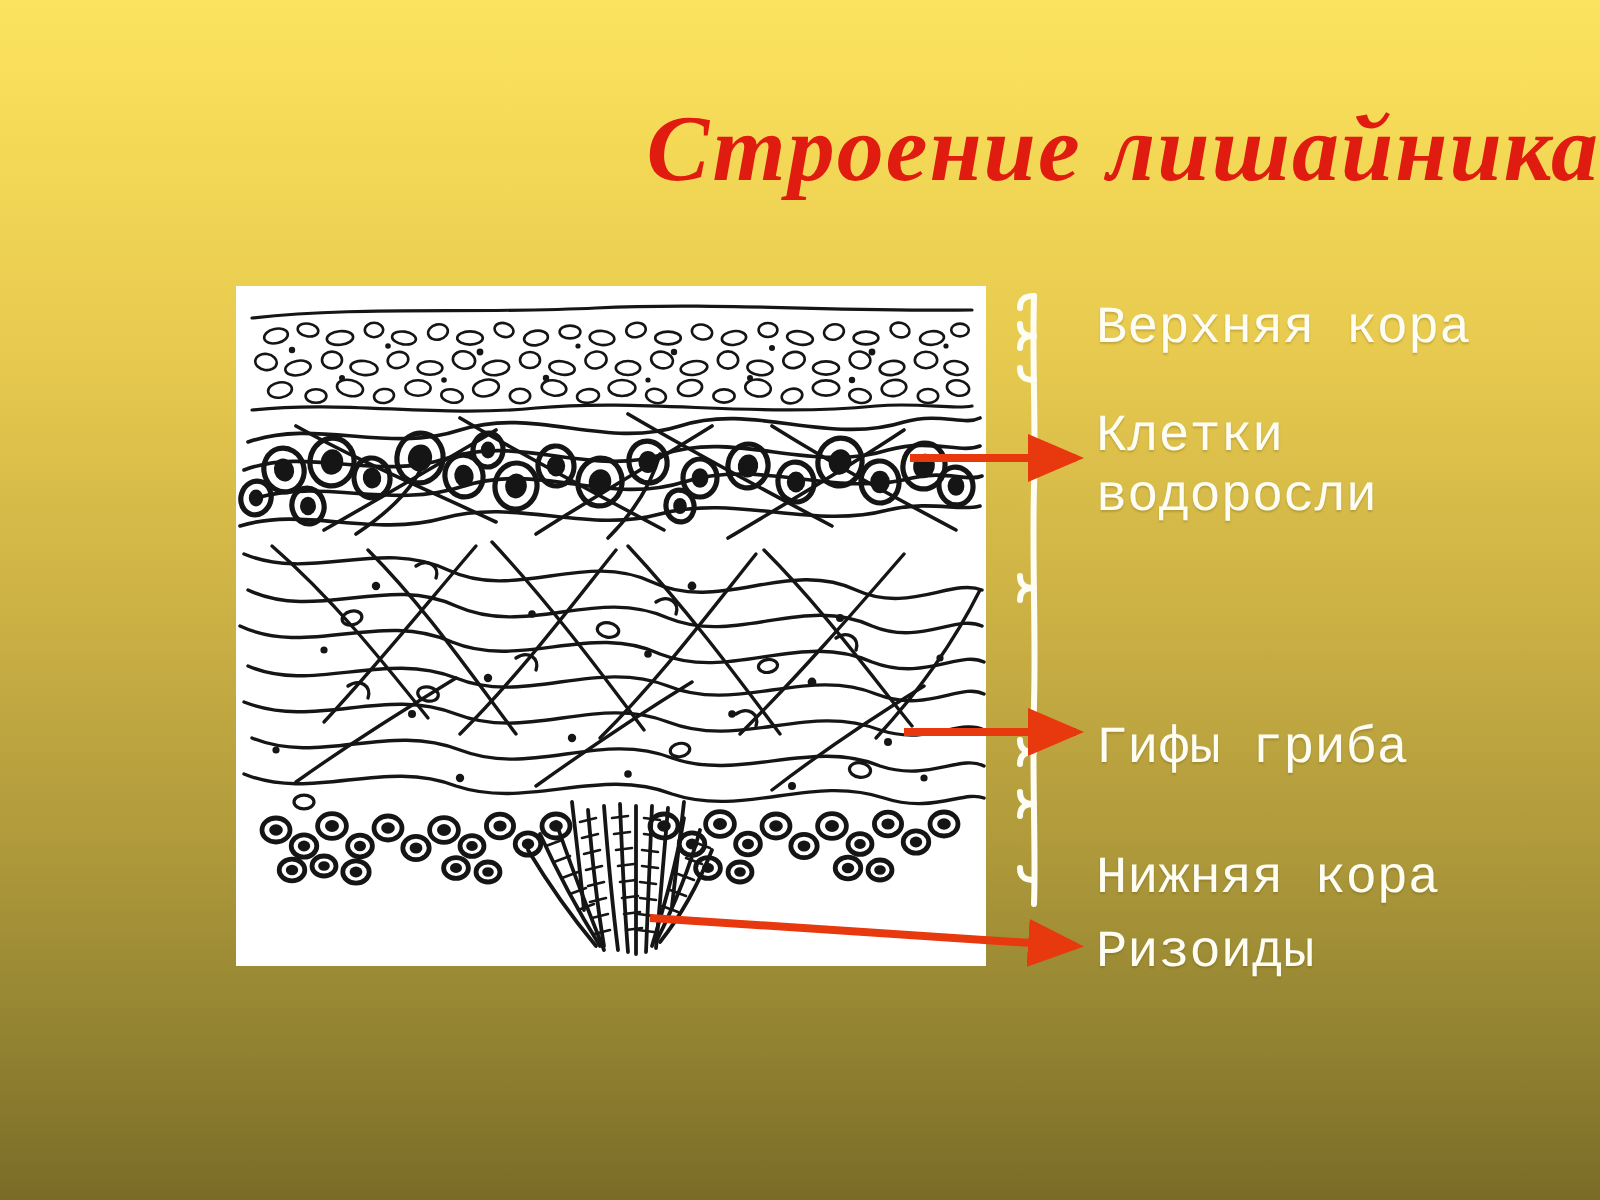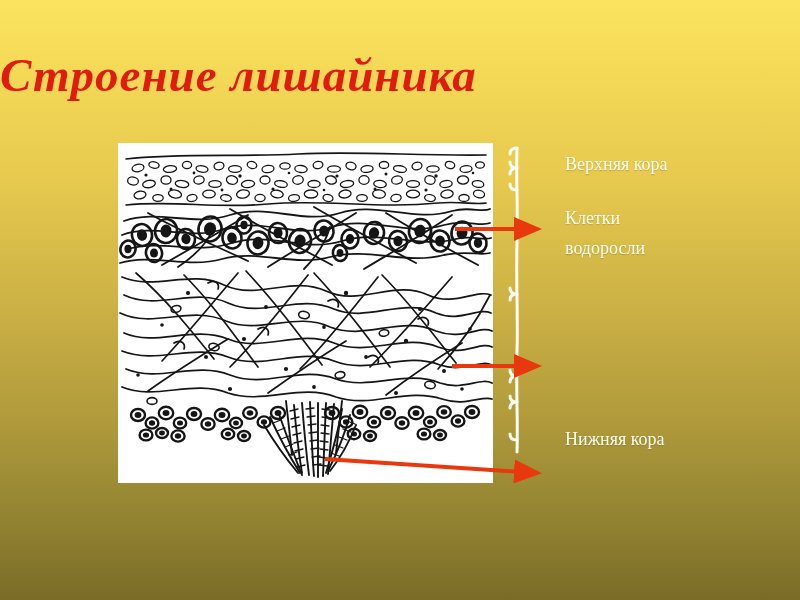--- a/index.html
+++ b/index.html
@@ -25,21 +25,21 @@
         #938432 86%,
         #7a6c27 100%);
     overflow: hidden;
   }
   
   #title {
     position: absolute;
     left: 0;
     top: 50px;
     width: 800px;
-    text-align: left;
+    text-align: right;
     font-family: "Liberation Serif", "DejaVu Serif", serif;
     font-style: italic;
     font-weight: bold;
     font-size: 47px;
     letter-spacing: 1px;
     color: #e01b10;
     white-space: nowrap;
     line-height: 1.1;
   }
   
@@ -66,26 +66,25 @@
   #arrow-layer {
     position: absolute;
     left: 0; top: 0;
     width: 800px; height: 600px;
     pointer-events: none;
   }
   
   .label {
     position: absolute;
     color: #fdfdf4;
-    font-family: Liberation Serif, serif;
-    font-size: 18px;
+    font-family: Liberation Mono, monospace;
+    font-size: 26px;
     line-height: 30px;
     white-space: pre-line;
     text-shadow: 0 1px 1px rgba(90,70,10,0.25);
-    margin-left: 17px;
   }
   #label-verhnyaya { left: 548px; top: 149px; }
   #label-kletki    { left: 548px; top: 203px; }
   #label-serdcevina{ left: 548px; top: 289px; }
   #label-gify      { left: 548px; top: 359px; }
   #label-nizhnyaya { left: 548px; top: 424px; }
   #label-rizoidy   { left: 548px; top: 461px; }
 </style>
 </head>
 <body>
@@ -469,15 +468,17 @@
     <g stroke="#e8380d" stroke-width="4" fill="none" marker-end="url(#arrowhead)">
       <line x1="455" y1="229" x2="538" y2="229"></line>
       <line x1="452" y1="366" x2="538" y2="366"></line>
       <line x1="325" y1="459" x2="538" y2="473"></line>
     </g>
   </svg>
 
   <div class="label" id="label-verhnyaya">Верхняя кора</div>
   <div class="label" id="label-kletki">Клетки
 водоросли</div>
+  <div class="label" id="label-gify">Гифы гриба</div>
   <div class="label" id="label-nizhnyaya">Нижняя кора</div>
+  <div class="label" id="label-rizoidy">Ризоиды</div>
 
 </div>
 
 </body></html>

